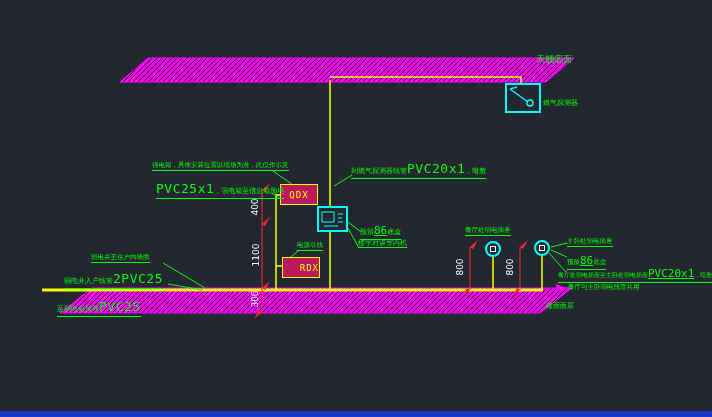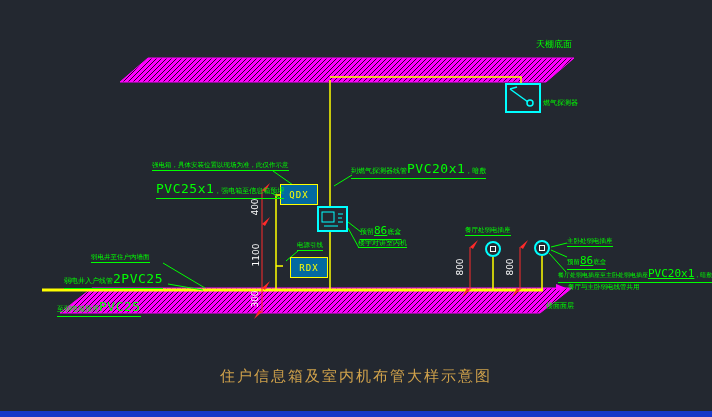--- a/index.html
+++ b/index.html
@@ -5,21 +5,21 @@
   html,body{margin:0;padding:0;background:#10131a;}
   #canvas{position:relative;width:712px;height:417px;background:#232830;overflow:hidden;
           font-family:"Liberation Sans",sans-serif;}
   svg.lines{position:absolute;left:0;top:0;z-index:1;}
   .lbl{position:absolute;z-index:3;color:#00ff00;white-space:nowrap;line-height:1.05;
        font-family:"Liberation Sans",sans-serif;}
   .ul{border-bottom:1px solid #00ff00;padding-bottom:1px;}
   .s6{font-size:6px;} .s65{font-size:6.5px;} .s7{font-size:7px;} .s9{font-size:9px;}
   .big{font-size:13px;font-family:"DejaVu Sans Mono",monospace;letter-spacing:.5px;vertical-align:baseline;}
   .big2{font-size:11px;font-family:"DejaVu Sans Mono",monospace;vertical-align:baseline;text-decoration:underline;}
-  .ybox{position:absolute;z-index:3;border:1.5px solid #ffff00;color:#ffff00;background:#0369a1;
+  .ybox{position:absolute;z-index:3;border:1.5px solid #ffff00;color:#ffff00;background:#be185d;
         display:flex;align-items:center;justify-content:center;
         font-size:9px;font-family:"DejaVu Sans Mono",monospace;letter-spacing:1px;}
   .dim{position:absolute;z-index:3;color:#ffffff;font-size:9px;text-align:center;
        font-family:"DejaVu Sans",sans-serif;transform:rotate(-90deg);}
   #title{position:absolute;left:0;right:0;top:367px;z-index:3;text-align:center;
          color:#cfa14b;font-size:15px;letter-spacing:2px;}
   #bottombar{position:absolute;left:0;right:0;bottom:0;height:6px;background:#1738c8;z-index:4;}
 </style>
 </head>
 <body>
@@ -88,25 +88,25 @@
 
     <circle cx="493" cy="249" r="7" stroke="#00ffff" stroke-width="2" fill="#232830"></circle>
     <rect x="490.5" y="246.5" width="5" height="5" stroke="#ffffff" stroke-width="1" fill="none"></rect>
     <circle cx="542" cy="248" r="7" stroke="#00ffff" stroke-width="2" fill="#232830"></circle>
     <rect x="539.5" y="245.5" width="5" height="5" stroke="#ffffff" stroke-width="1" fill="none"></rect>
   </svg>
 
   <div class="ybox" style="left:280px;top:184px;width:36px;height:19px;">
     <span>QDX</span>
   </div>
-  <div class="ybox" style="left:290px;top:257px;width:36px;height:19px;">
+  <div class="ybox" style="left:282px;top:257px;width:36px;height:19px;justify-content:flex-end;">
     <span>RDX</span>
   </div>
 
-  <div class="lbl s9" style="left:536px;top:40px;">天棚底面</div>
+  <div class="lbl s9" style="left:536px;top:55px;">天棚底面</div>
   <div class="lbl s7" style="left:546px;top:302px;">楼面面层</div>
 
   <div class="lbl s7" style="left:543px;top:99px;">燃气探测器</div>
   <div class="lbl ul" style="left:351px;top:160px;">
     <span class="s7">到燃气探测器线管</span><span class="big">PVC20x1</span><span class="s7">，暗敷</span>
   </div>
 
   <div class="lbl ul s65" style="left:152px;top:162px;">强电箱，具体安装位置以现场为准，此仅作示意</div>
   <div class="lbl ul" style="left:156px;top:180px;">
     <span class="big">PVC25x1</span><span class="s7">，强电箱至信息箱预埋</span>
@@ -135,16 +135,15 @@
     <span class="s6">餐厅处弱电插座至主卧处弱电插座</span><span class="big2">PVC20x1</span><span class="s6">，暗敷</span>
   </div>
   <div class="lbl s65" style="left:568px;top:284px;">餐厅与主卧弱电线管共用</div>
 
   <div class="dim" style="left:240px;top:202px;width:30px;">400</div>
   <div class="dim" style="left:236px;top:250px;width:40px;">1100</div>
   <div class="dim" style="left:240px;top:294px;width:30px;">300</div>
   <div class="dim" style="left:445px;top:262px;width:30px;">800</div>
   <div class="dim" style="left:495px;top:262px;width:30px;">800</div>
 
-  <div id="title">住户信息箱及室内机布管大样示意图</div>
 
   <div id="bottombar"></div>
 </div>
 
 </body></html>

